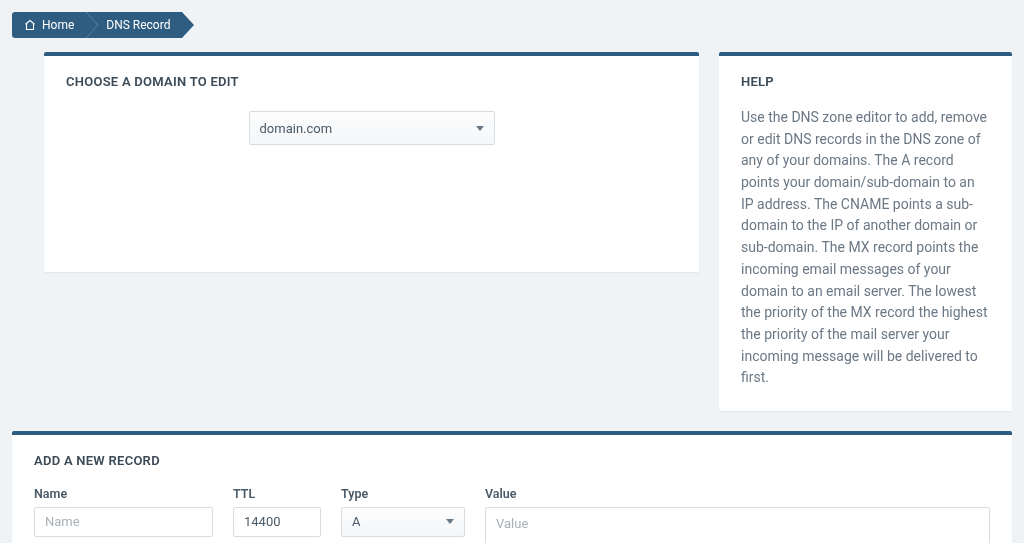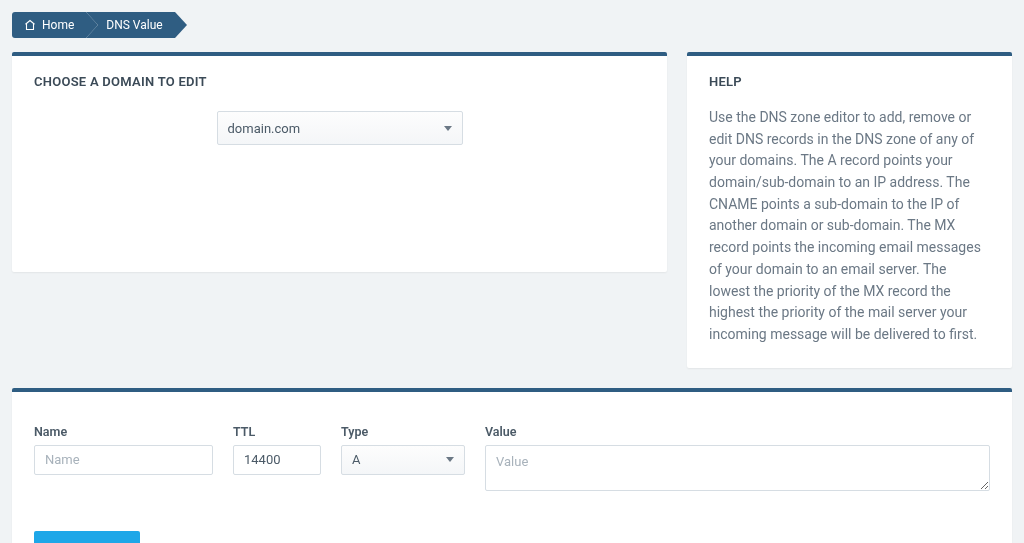--- a/index.html
+++ b/index.html
@@ -44,21 +44,21 @@
     left: 0; top: 0;
     border-top: 13px solid transparent;
     border-bottom: 13px solid transparent;
     border-left: 12px solid #f0f3f5;
     z-index: 1;
   }
   .bc-item.first::before { display: none; }
   .bc-item .home-icon svg { display: block; }
 
   .row { display: flex; gap: 20px; align-items: stretch; }
-  .col-left { flex: 0 0 655px; }
+  .col-left { flex: 0 0 655px; margin-left: 32px; }
   .col-right { flex: 1; }
 
   .panel {
     background: #fff;
     border-top: 4px solid #2f5d82;
     border-radius: 2px;
     box-shadow: 0 1px 2px rgba(0,0,0,0.06);
     padding: 18px 22px 22px 22px;
   }
   .panel h2 {
@@ -154,21 +154,21 @@
   <a class="bc-item first">
     <span class="home-icon">
       <svg width="12" height="12" viewBox="0 0 24 24" fill="none" stroke="#ffffff" stroke-width="2.2">
         <path d="M3 10.5 12 3l9 7.5"></path>
           <path d="M5 9.5V21h14V9.5"></path>
       </svg>
     </span>
     <span>Home</span>
   </a>
   <span class="bc-item">
-    <span>DNS Value</span>
+    <span>DNS Record</span>
   </span>
 </div>
 
 <div class="row">
   <div class="col-left">
     <div class="panel domain-panel">
       <h2>CHOOSE A DOMAIN TO EDIT</h2>
       <div class="domain-select-wrap">
         <div class="fake-select">
           <span>domain.com</span>
@@ -179,20 +179,21 @@
   </div>
   <div class="col-right">
     <div class="panel">
       <h2>HELP</h2>
       <p class="help-text">Use the DNS zone editor to add, remove or edit DNS records in the DNS zone of any of your domains. The A record points your domain/sub-domain to an IP address. The CNAME points a sub-domain to the IP of another domain or sub-domain. The MX record points the incoming email messages of your domain to an email server. The lowest the priority of the MX record the highest the priority of the mail server your incoming message will be delivered to first.</p>
     </div>
   </div>
 </div>
 
 <div class="panel full">
+  <h2>ADD A NEW RECORD</h2>
 
   <div class="form-row">
     <div class="form-group fg-name">
       <label>Name</label>
       <input class="input" type="text" placeholder="Name" style="">
     </div>
     <div class="form-group fg-ttl">
       <label>TTL</label>
       <input class="input" type="text" value="14400" style="">
     </div>

